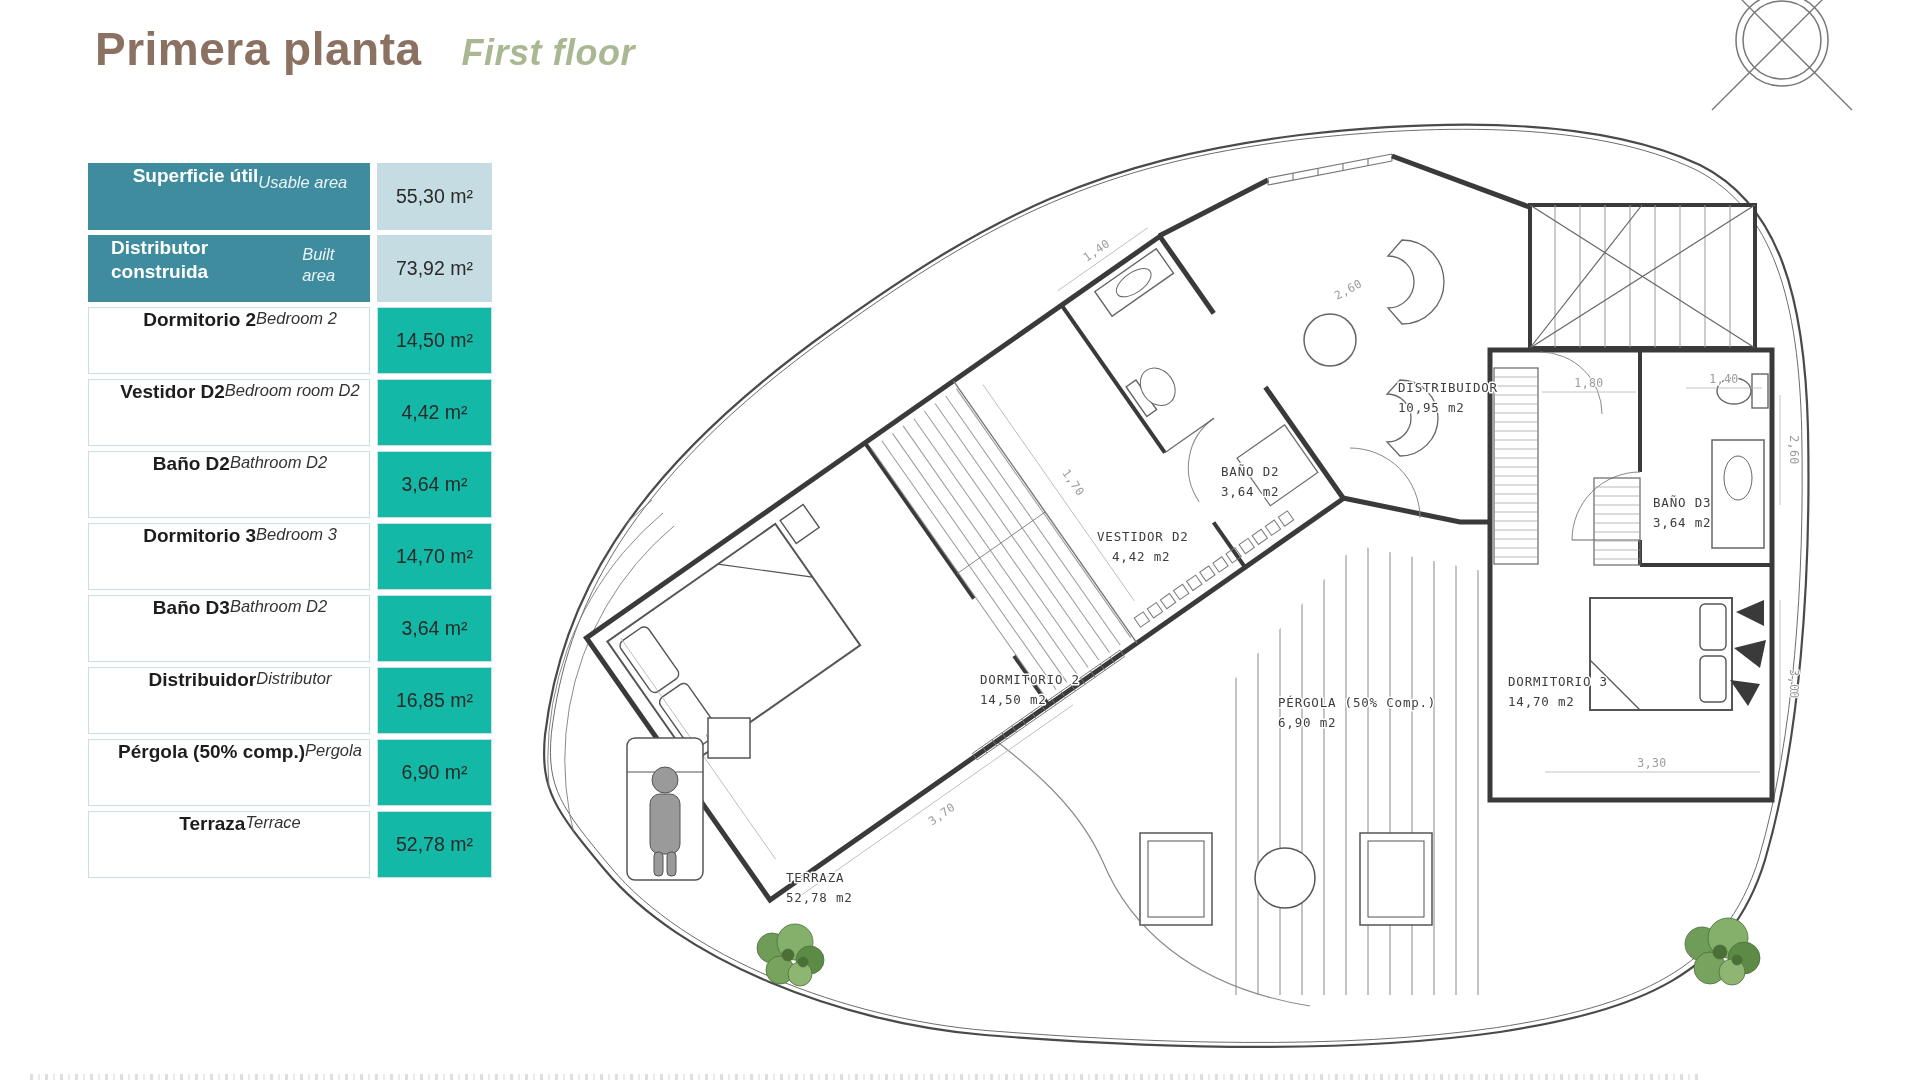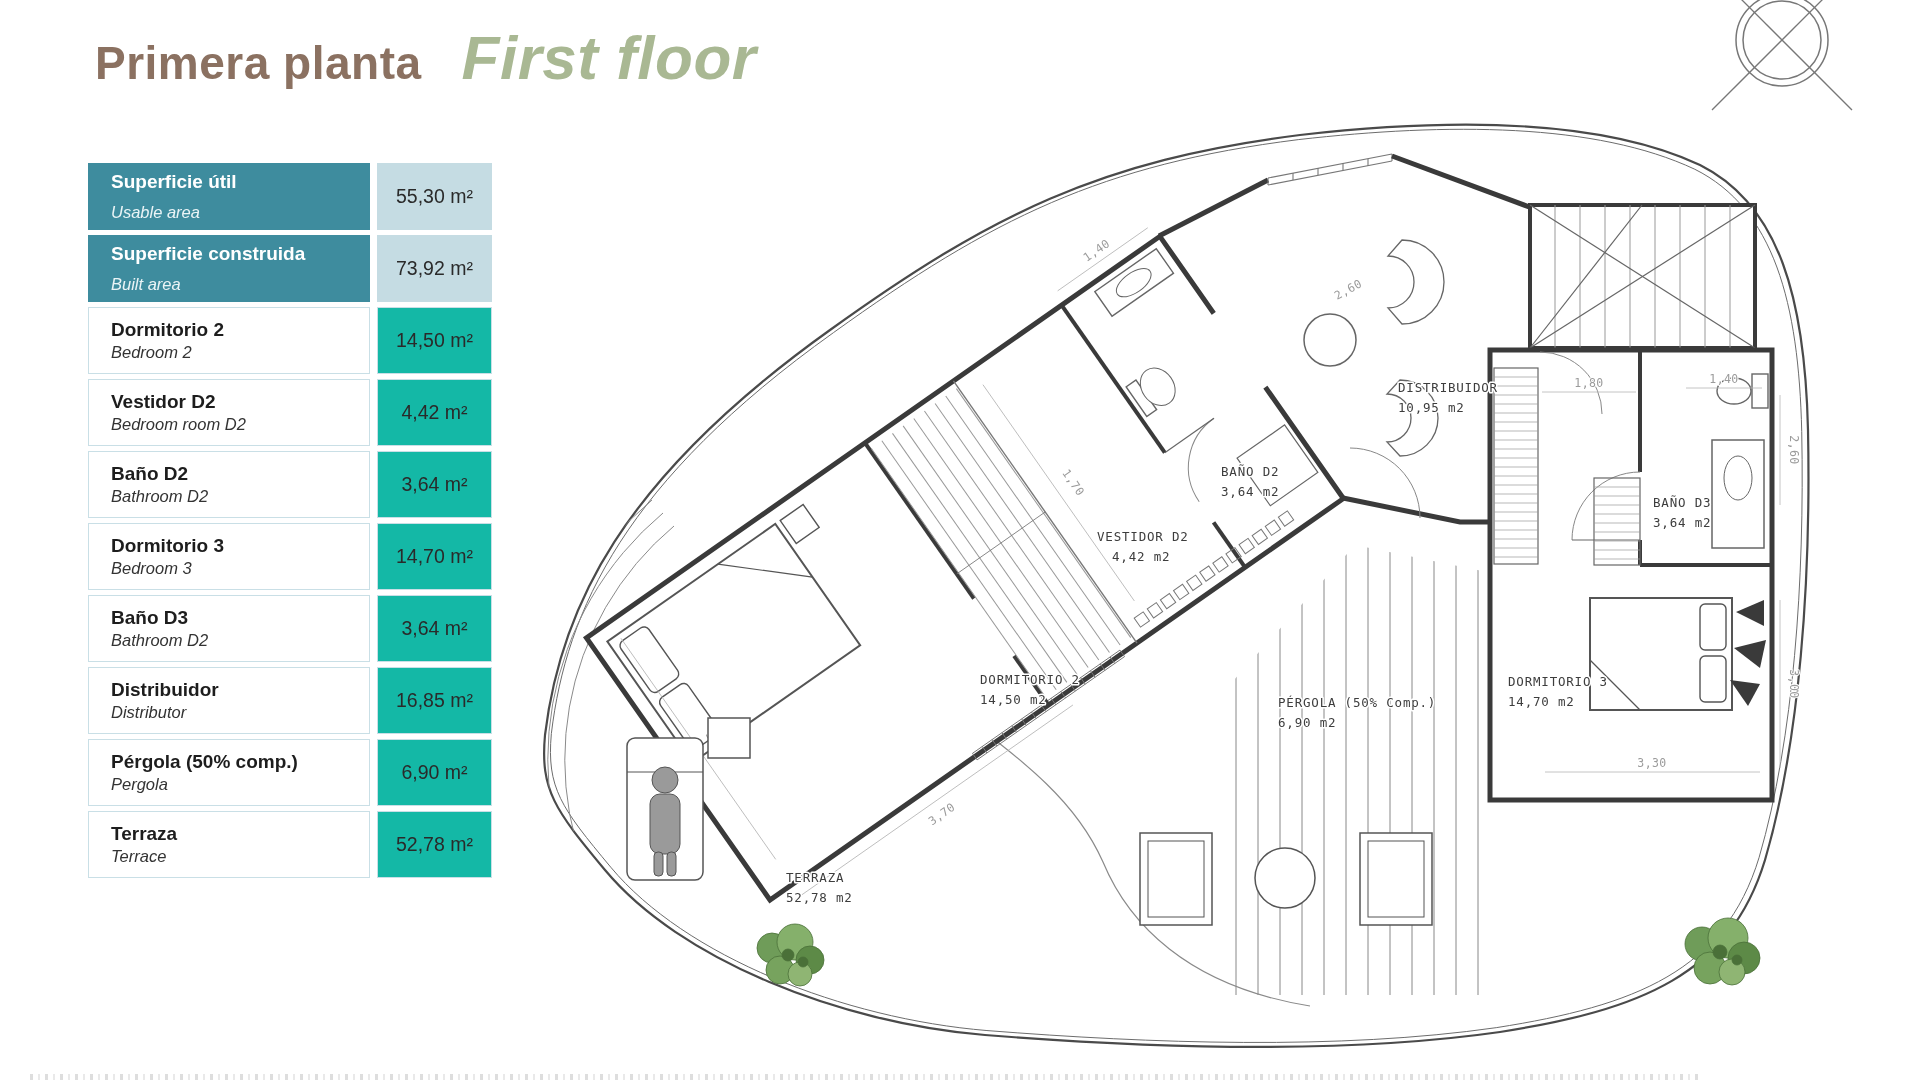--- a/index.html
+++ b/index.html
@@ -2,27 +2,27 @@
 <html><head>
 <meta charset="utf-8">
 <style>
   html,body{margin:0;padding:0;background:#ffffff;width:1920px;height:1080px;overflow:hidden;
             font-family:"Liberation Sans","DejaVu Sans",sans-serif;}
   #stage{position:relative;width:1920px;height:1080px;background:#fff;}
 
   
   .title{position:absolute;left:95px;top:22px;display:flex;gap:40px;align-items:baseline;}
   .title .es{font-size:46px;font-weight:600;color:#8b7161;letter-spacing:.5px;}
-  .title .en{font-size:62px;font-weight:600;font-style:italic;color:#a9b893;letter-spacing:.5px;}
+  .title .en{font-size:36px;font-weight:600;font-style:italic;color:#a9b893;letter-spacing:.5px;}
 
   
   .atable{position:absolute;left:88px;top:163px;width:404px;}
   .trow{display:flex;gap:7px;margin-bottom:5px;height:67px;}
   .cell{box-sizing:border-box;}
-  .lab{width:282px;display:flex;flex-direction:column;justify-content:center;
+  .lab{width:282px;display:flex;flex-direction:row;justify-content:center;
        padding-left:22px;background:#fff;border:1px solid #c9dfe6;}
   .lab .l1{font-size:19px;font-weight:bold;color:#1d1d1d;line-height:1.25;}
   .lab .l2{font-size:16.5px;font-style:italic;color:#333;line-height:1.25;}
   .val{width:115px;display:flex;align-items:center;justify-content:center;
        background:#14b8a6;border:1px solid #c9dfe6;font-size:19.5px;color:#2a2a2a;}
   .trow.hdr .lab{background:#3e8c9e;border-color:#3e8c9e;}
   .trow.hdr .lab .l1{color:#fff;}
   .trow.hdr .lab .l2{color:#eaf4f6;margin-top:8px;}
   .trow.hdr .val{background:#c5dce3;border-color:#c5dce3;}
 
@@ -386,21 +386,21 @@
     <div class="trow hdr">
       <div class="cell lab">
         <div class="l1">Superficie útil</div>
         <div class="l2">Usable area</div>
       </div>
       <div class="cell val">55,30 m²</div>
     </div>
 
     <div class="trow hdr">
       <div class="cell lab">
-        <div class="l1">Superficie construida</div>
+        <div class="l1">Distributor construida</div>
         <div class="l2">Built area</div>
       </div>
       <div class="cell val">73,92 m²</div>
     </div>
 
     <div class="trow">
       <div class="cell lab">
         <div class="l1">Dormitorio 2</div>
         <div class="l2">Bedroom 2</div>
       </div>

